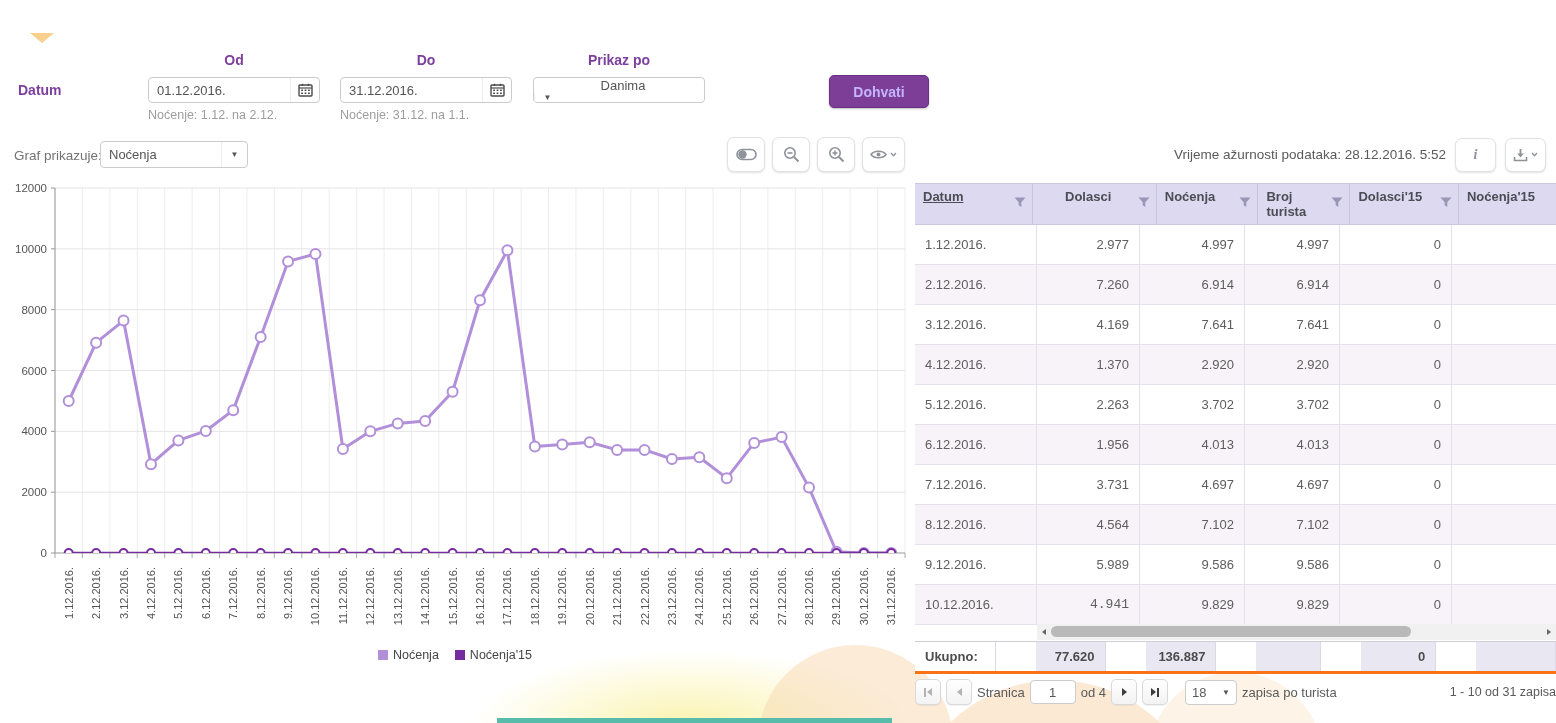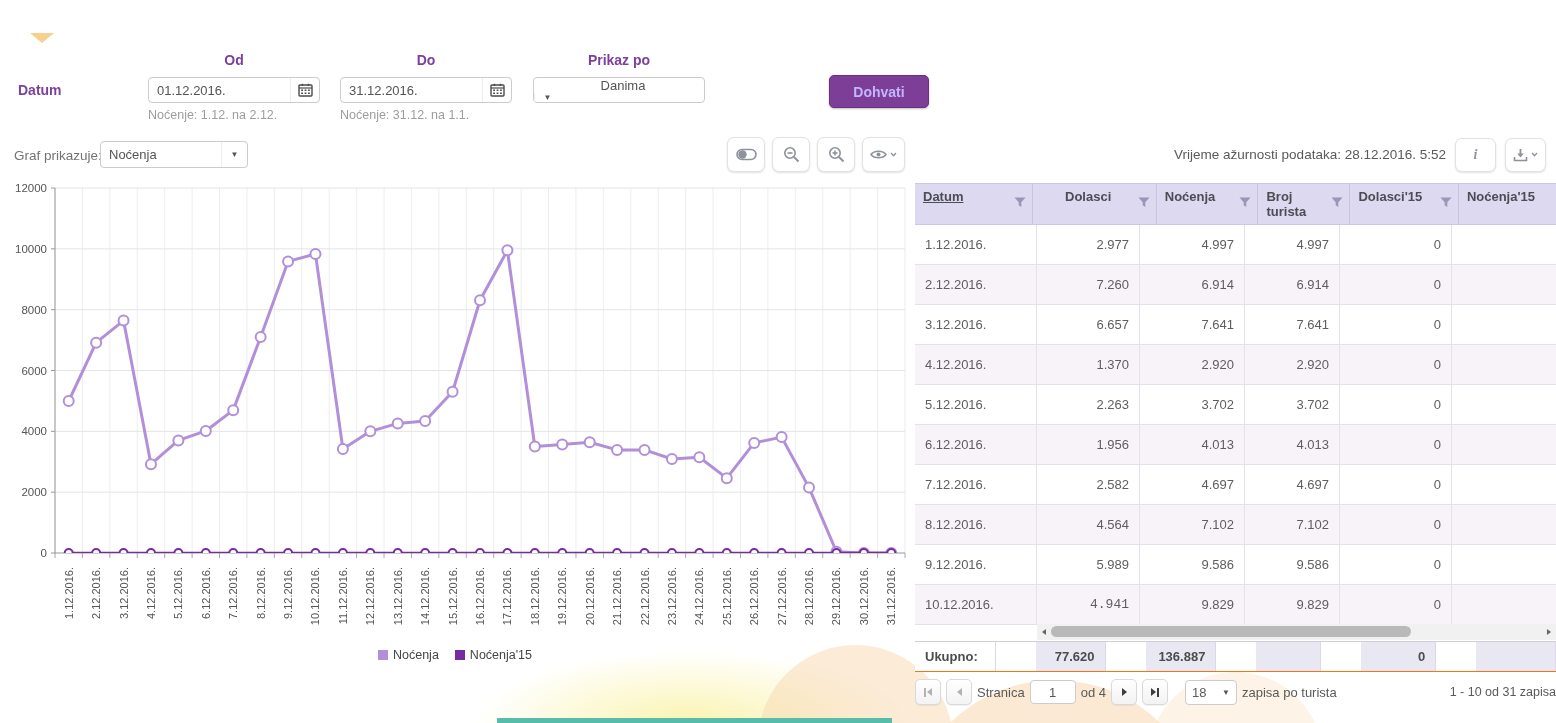--- a/index.html
+++ b/index.html
@@ -57,21 +57,21 @@
   .hcell svg{position:absolute;right:6px;top:13px;}
   #grid-body{width:660px;}
   .grow{display:flex;height:40px;box-sizing:border-box;border-bottom:1px solid #e6e0ec;background:#fff;cursor:pointer;}
   .grow.alt{background:#f8f3f8;}
   .gcell{box-sizing:border-box;padding:0 10px;display:flex;align-items:center;font-size:13px;color:#5e5e5e;border-right:1px solid #e6e0ec;}
   .gcell.num{justify-content:flex-end;}
   #grid-hscroll{left:1037px;top:624px;width:519px;height:16px;background:#f1f1f1;display:flex;align-items:center;}
   .scroll-arrow{width:14px;display:flex;justify-content:center;cursor:pointer;}
   .scroll-arrow.right{margin-left:auto;}
   #scroll-thumb{position:absolute;left:14px;top:2px;width:360px;height:11px;background:#b9b9b9;border-radius:6px;cursor:pointer;}
-  #grid-totals{left:915px;top:641px;width:641px;height:29px;display:flex;border-top:1px solid #cfcfd8;border-bottom:1px solid #f97316;background:#fff;overflow:hidden;}
+  #grid-totals{left:915px;top:641px;width:641px;height:29px;display:flex;border-top:1px solid #cfcfd8;border-bottom:3px solid #f97316;background:#fff;overflow:hidden;}
   .tcell{box-sizing:border-box;display:flex;align-items:center;font-size:13px;font-weight:bold;color:#4c4c4c;padding:0 10px;border-right:1px solid #dcd8e6;}
   .tcell.num{justify-content:flex-end;background:#e9e7f2;margin-left:40px;}
   
   #grid-pager{left:915px;top:678px;width:641px;height:28px;display:flex;align-items:center;gap:5px;font-size:13px;color:#5a5a5a;}
   .pbtn{width:26px;height:26px;border:1px solid #d9d9d9;border-radius:5px;background:linear-gradient(#fff,#f3f3f3);display:flex;align-items:center;justify-content:center;cursor:pointer;box-shadow:0 1px 1px rgba(0,0,0,.06);gap:1px;box-sizing:border-box;}
   .ptext{white-space:nowrap;}
   #pg-input{width:46px;height:24px;border:1px solid #ccc;border-radius:4px;text-align:center;font-size:13px;color:#555;font-family:inherit;box-sizing:border-box;}
   #pg-size{width:52px;height:25px;border:1px solid #ccc;border-radius:4px;display:flex;align-items:center;justify-content:space-between;padding:0 6px;background:#fff;margin-left:12px;cursor:pointer;box-sizing:border-box;}
   #pg-size .selarrow2{font-size:8px;color:#555;}
   #pg-range{margin-left:auto;font-size:12.5px;color:#5a5a5a;white-space:nowrap;}
@@ -440,21 +440,21 @@
         <div class="grow alt">
           <div class="gcell" style="width: 122px;">2.12.2016.</div>
           <div class="gcell num" style="width: 103px;">7.260</div>
           <div class="gcell num" style="width: 105px;">6.914</div>
           <div class="gcell num" style="width: 95px;">6.914</div>
           <div class="gcell num" style="width: 112px;">0</div>
           <div class="gcell num" style="width: 120px;"></div>
         </div>
         <div class="grow">
           <div class="gcell" style="width: 122px;">3.12.2016.</div>
-          <div class="gcell num" style="width: 103px;">6.657</div>
+          <div class="gcell num" style="width: 103px;">4.169</div>
           <div class="gcell num" style="width: 105px;">7.641</div>
           <div class="gcell num" style="width: 95px;">7.641</div>
           <div class="gcell num" style="width: 112px;">0</div>
           <div class="gcell num" style="width: 120px;"></div>
         </div>
         <div class="grow alt">
           <div class="gcell" style="width: 122px;">4.12.2016.</div>
           <div class="gcell num" style="width: 103px;">1.370</div>
           <div class="gcell num" style="width: 105px;">2.920</div>
           <div class="gcell num" style="width: 95px;">2.920</div>
@@ -472,21 +472,21 @@
         <div class="grow alt">
           <div class="gcell" style="width: 122px;">6.12.2016.</div>
           <div class="gcell num" style="width: 103px;">1.956</div>
           <div class="gcell num" style="width: 105px;">4.013</div>
           <div class="gcell num" style="width: 95px;">4.013</div>
           <div class="gcell num" style="width: 112px;">0</div>
           <div class="gcell num" style="width: 120px;"></div>
         </div>
         <div class="grow">
           <div class="gcell" style="width: 122px;">7.12.2016.</div>
-          <div class="gcell num" style="width: 103px;">2.582</div>
+          <div class="gcell num" style="width: 103px;">3.731</div>
           <div class="gcell num" style="width: 105px;">4.697</div>
           <div class="gcell num" style="width: 95px;">4.697</div>
           <div class="gcell num" style="width: 112px;">0</div>
           <div class="gcell num" style="width: 120px;"></div>
         </div>
         <div class="grow alt">
           <div class="gcell" style="width: 122px;">8.12.2016.</div>
           <div class="gcell num" style="width: 103px;">4.564</div>
           <div class="gcell num" style="width: 105px;">7.102</div>
           <div class="gcell num" style="width: 95px;">7.102</div>

